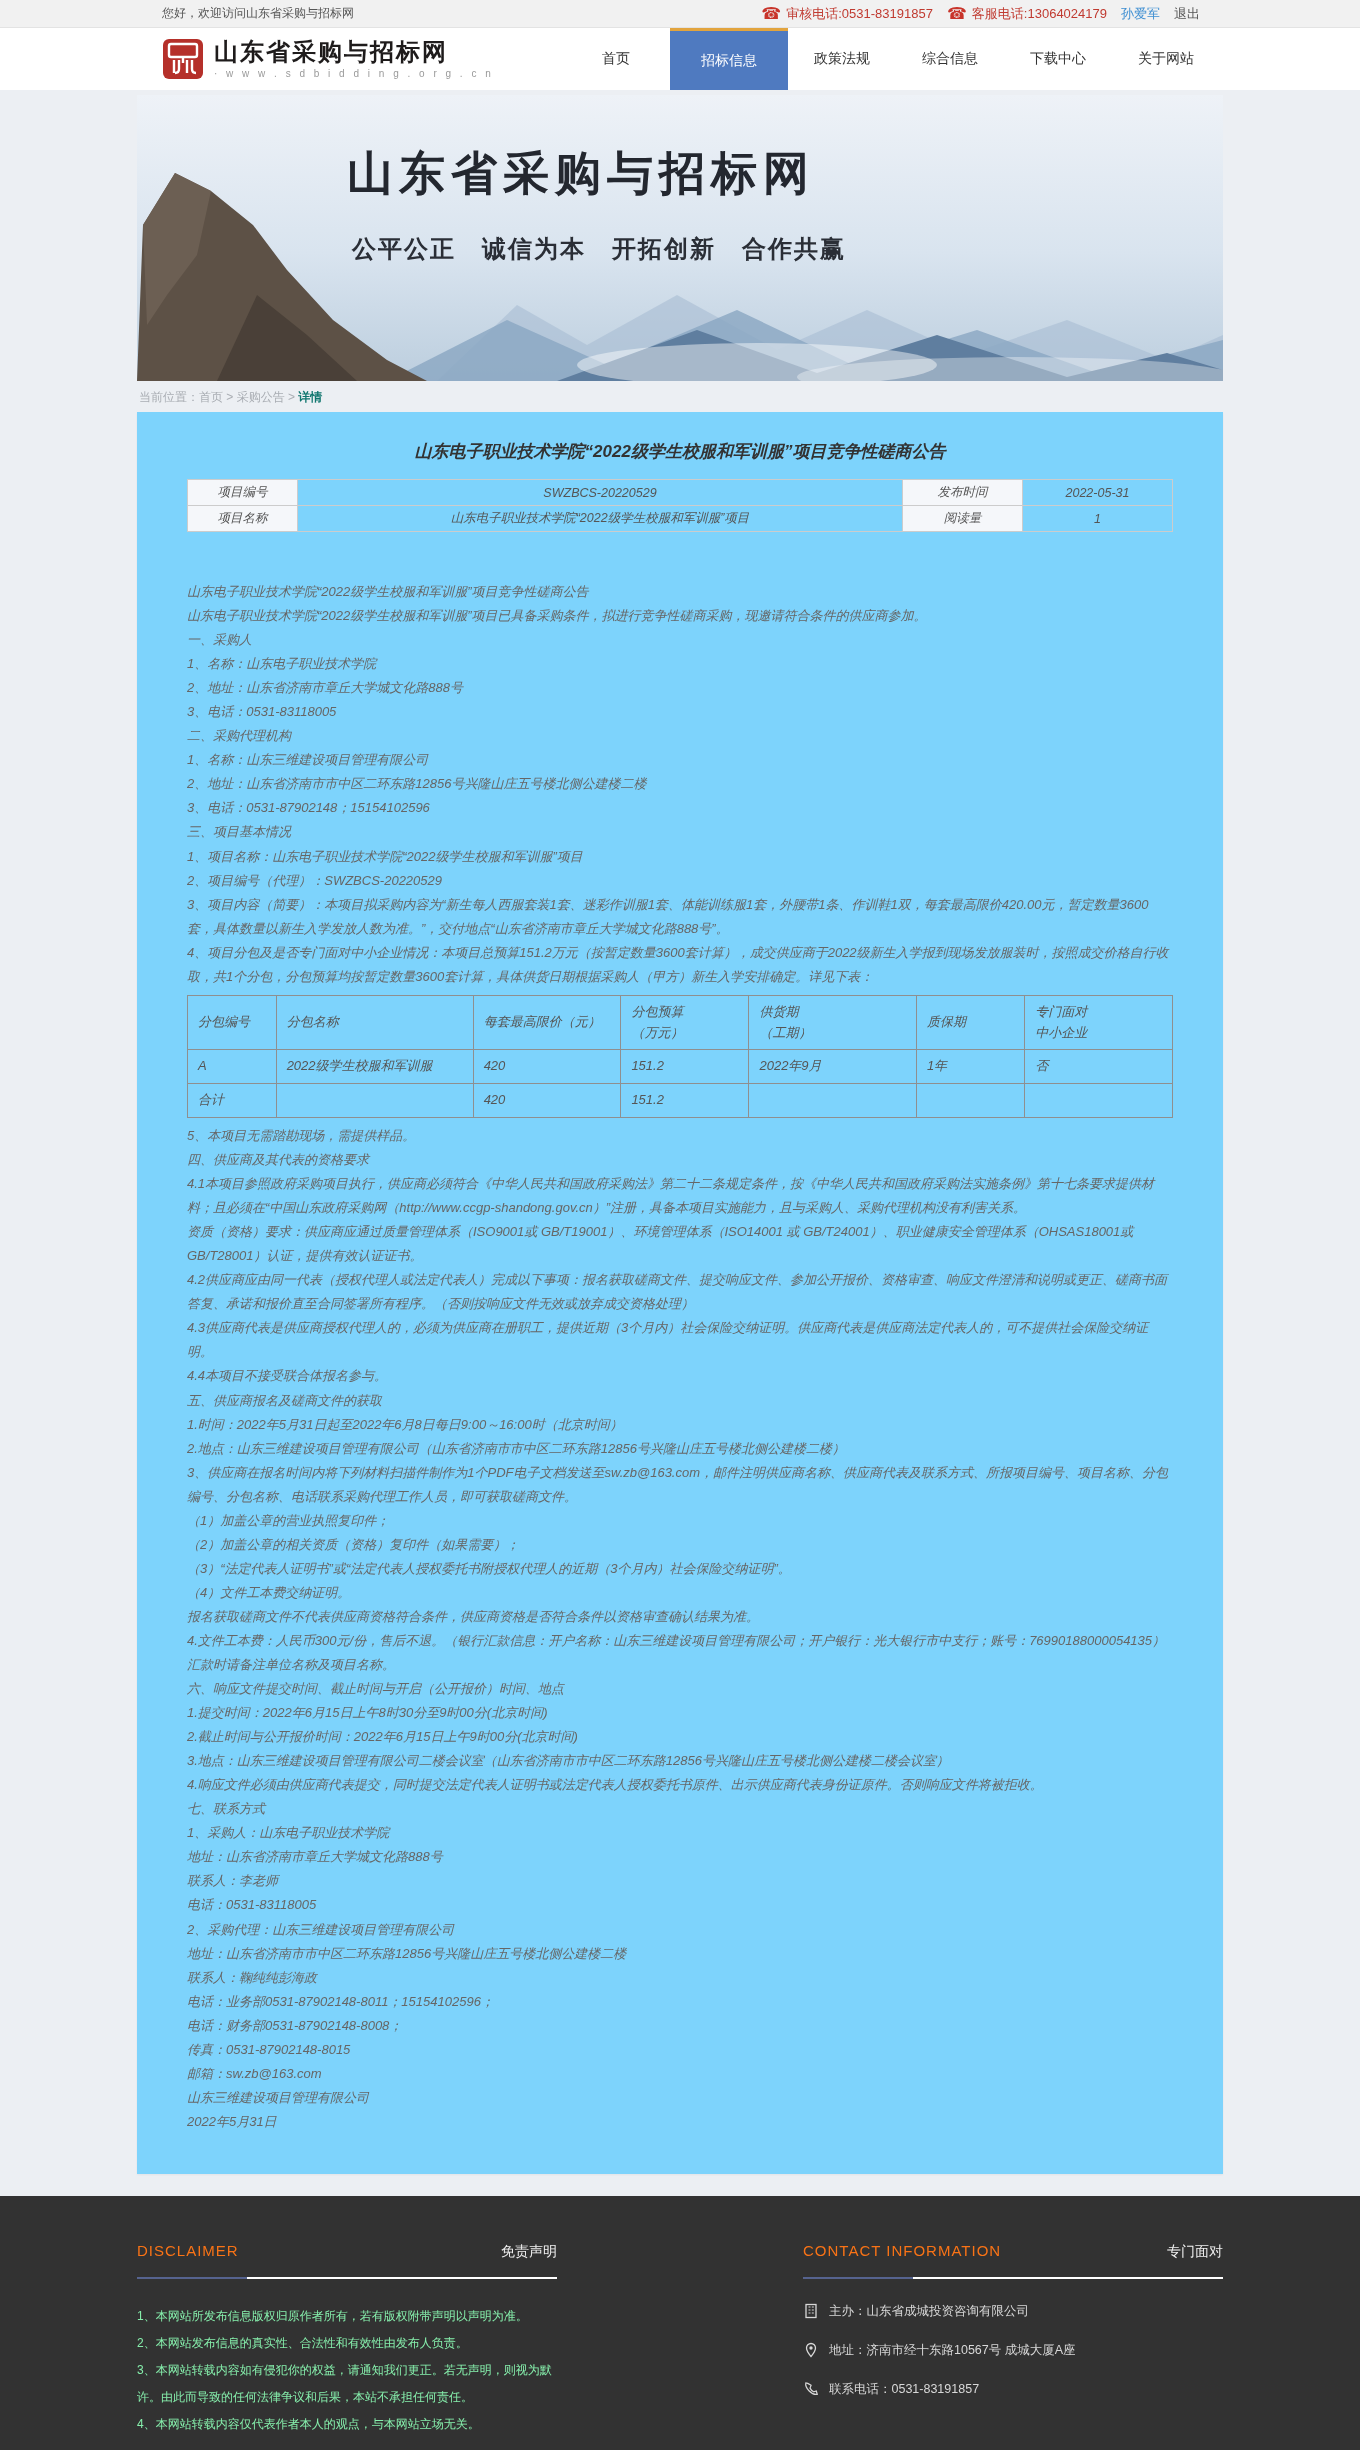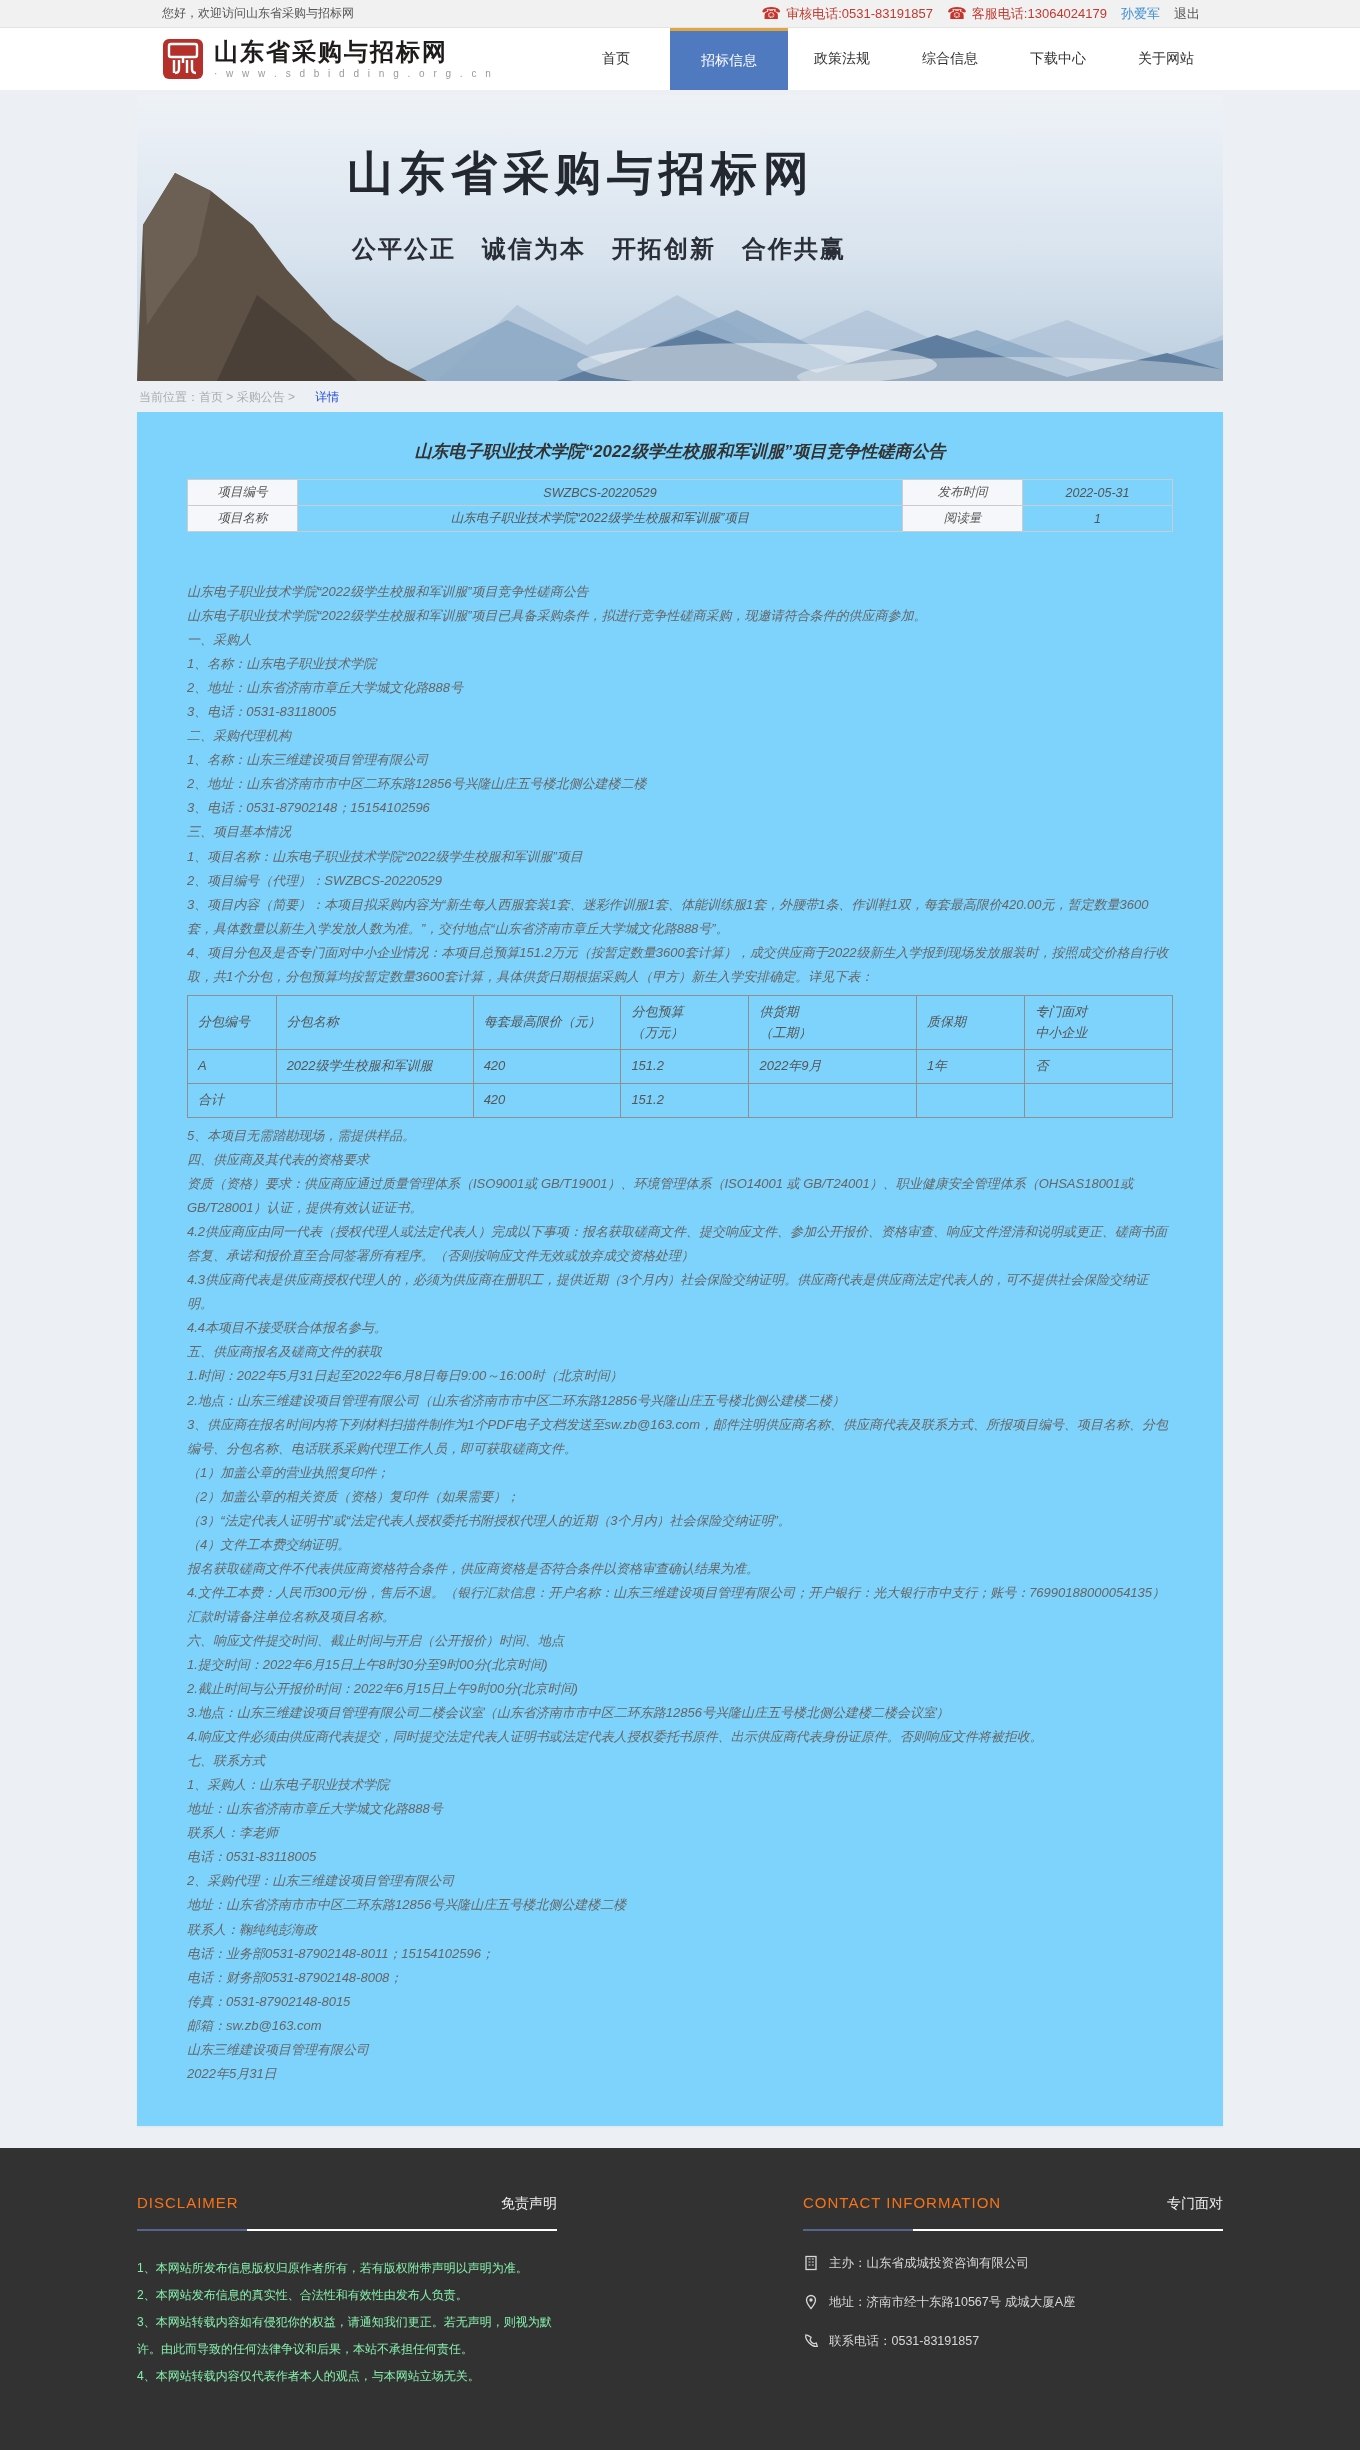--- a/index.html
+++ b/index.html
@@ -39,21 +39,21 @@
   .banner svg { position:absolute; inset:0; width:100%; height:100%; }
   .banner-title { position:absolute; left:210px; top:48px;
     font-family:"Liberation Serif","DejaVu Serif",serif; font-weight:700;
     font-size:46px; color:#23272f; letter-spacing:6px; }
   .banner-slogan { position:absolute; left:215px; top:138px;
     font-family:"Liberation Serif","DejaVu Serif",serif; font-weight:700;
     font-size:24px; color:#2a2e36; letter-spacing:2px; }
   
   .breadcrumb { margin:8px 2px 6px; font-size:12px; color:#a9adb3; }
   .breadcrumb .bc-path { color:#a9adb3; cursor:pointer; }
-  .breadcrumb .bc-current { color:#1d4ed8; font-weight:normal;margin-left:17px; }
+  .breadcrumb .bc-current { color:#0f766e; font-weight:bold; }
   
   .card { background:#7dd3fc; padding:14px 50px 40px; box-shadow:0 1px 2px rgba(0,0,0,.05);font-style:italic; }
   .doc-title { text-align:center; font-size:17px; font-weight:700; color:#333;
     padding:14px 0 16px; }
   table.meta-table { width:100%; border-collapse:collapse; font-size:12.5px; color:#555; }
   table.meta-table td { border:1px solid #ccc; height:26px; text-align:center; padding:2px 6px; }
   td.meta-label { width:110px; background:#f5f7fa; color:#555; }
   td.meta-label2 { width:120px; background:#f5f7fa; color:#555; }
   td.meta-val2 { width:150px; }
   
@@ -222,20 +222,21 @@
             <td></td>
             <td></td>
           </tr>
         </tbody>
           </table>
 
         <div>
 
         <p>5、本项目无需踏勘现场，需提供样品。</p>
             <p>四、供应商及其代表的资格要求</p>
+            <p>4.1本项目参照政府采购项目执行，供应商必须符合《中华人民共和国政府采购法》第二十二条规定条件，按《中华人民共和国政府采购法实施条例》第十七条要求提供材料；且必须在“中国山东政府采购网（http://www.ccgp-shandong.gov.cn）”注册，具备本项目实施能力，且与采购人、采购代理机构没有利害关系。</p>
             <p>资质（资格）要求：供应商应通过质量管理体系（ISO9001或 GB/T19001）、环境管理体系（ISO14001 或 GB/T24001）、职业健康安全管理体系（OHSAS18001或 GB/T28001）认证，提供有效认证证书。</p>
             <p>4.2供应商应由同一代表（授权代理人或法定代表人）完成以下事项：报名获取磋商文件、提交响应文件、参加公开报价、资格审查、响应文件澄清和说明或更正、磋商书面答复、承诺和报价直至合同签署所有程序。（否则按响应文件无效或放弃成交资格处理）</p>
             <p>4.3供应商代表是供应商授权代理人的，必须为供应商在册职工，提供近期（3个月内）社会保险交纳证明。供应商代表是供应商法定代表人的，可不提供社会保险交纳证明。</p>
             <p>4.4本项目不接受联合体报名参与。</p>
             <p>五、供应商报名及磋商文件的获取</p>
             <p>1.时间：2022年5月31日起至2022年6月8日每日9:00～16:00时（北京时间）</p>
             <p>2.地点：山东三维建设项目管理有限公司（山东省济南市市中区二环东路12856号兴隆山庄五号楼北侧公建楼二楼）</p>
             <p>3、供应商在报名时间内将下列材料扫描件制作为1个PDF电子文档发送至sw.zb@163.com，邮件注明供应商名称、供应商代表及联系方式、所报项目编号、项目名称、分包编号、分包名称、电话联系采购代理工作人员，即可获取磋商文件。</p>
             <p>（1）加盖公章的营业执照复印件；</p>
             <p>（2）加盖公章的相关资质（资格）复印件（如果需要）；</p>

